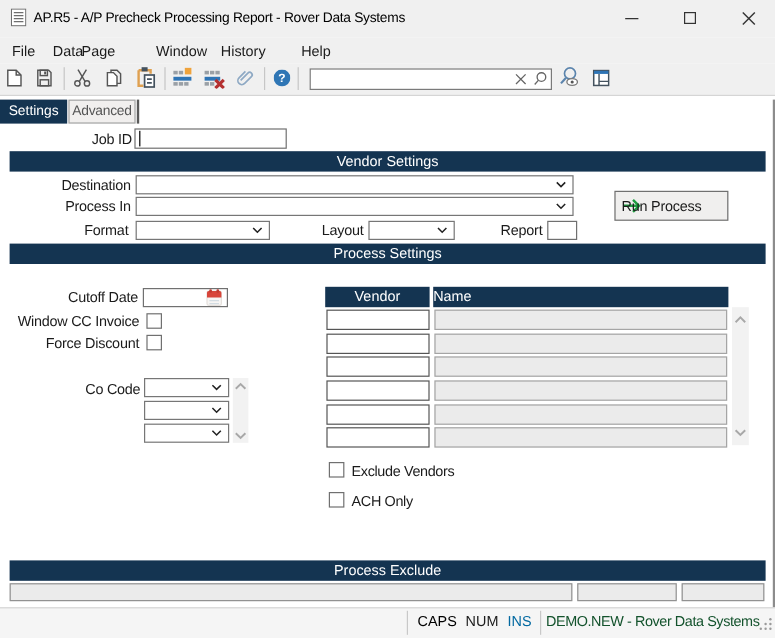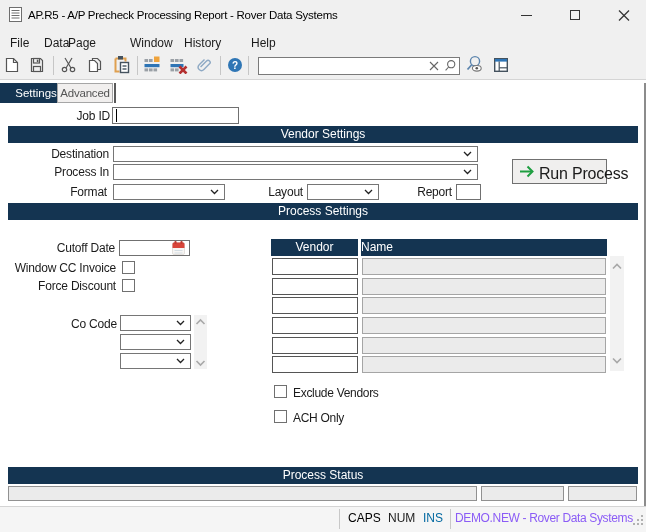--- a/index.html
+++ b/index.html
@@ -124,21 +124,21 @@
 </svg>
 
 <svg class="abs" style="left:494px;top:58px" width="14" height="14" viewBox="0 0 14 14">
  <rect x="0.7" y="0.7" width="12.6" height="12.6" fill="#fff" stroke="#44525e" stroke-width="1.4"></rect>
  <rect x="1" y="1" width="12" height="2.6" fill="#2e74b5"></rect>
  <line x1="5.2" y1="3.6" x2="5.2" y2="13" stroke="#44525e" stroke-width="1.2"></line>
  <line x1="5.2" y1="9.8" x2="13" y2="9.8" stroke="#44525e" stroke-width="1.2"></line>
 </svg>
 
 <div class="abs" style="left:0;top:80px;width:646px;height:23px;background:#fff"></div>
-<div class="abs" style="left:0;top:83px;width:72px;height:20px;background:#143451;color:#fff;text-align:center;line-height:20px;font-size:11.5px">Settings</div>
+<div class="abs" style="left:0;top:83px;width:56px;height:20px;background:#143451;color:#fff;text-align:center;line-height:20px;font-size:11.5px">Settings</div>
 <div class="abs" style="left:57px;top:83px;width:56px;height:20px;background:#f1efee;border:1px solid #a6a6a6;color:#555;text-align:center;line-height:19px;font-size:11.5px;letter-spacing:-0.2px">Advanced</div>
 <div class="abs" style="left:114px;top:83px;width:2px;height:20px;background:#5a5a5a"></div>
 
 <div class="lbl" style="left:0;top:109px;width:110px">Job ID</div>
 <div class="tb" style="left:112px;top:107px;width:127px;height:17px"></div>
 <div class="abs" style="left:116px;top:109px;width:1px;height:13px;background:#000"></div>
 
 <div class="bar" style="top:126px">Vendor Settings</div>
 
 <div class="lbl" style="left:0;top:147px;width:109px">Destination</div>
@@ -153,21 +153,21 @@
  <svg width="9" height="8" viewBox="0 0 9 8">
       <path d="M1 2 l3.5 3.5 L8 2" fill="none" stroke="#222" stroke-width="1.3"></path>
     </svg>
 </div>
 
 <div class="abs" style="left:512px;top:159px;width:95px;height:25px;background:#f0efee;border:1px solid #707070"></div>
 <svg class="abs" style="left:519px;top:165px" width="16" height="13" viewBox="0 0 16 13">
  <line x1="1" y1="6.5" x2="12" y2="6.5" stroke="#1e9e40" stroke-width="2"></line>
  <path d="M8.5 1.5 L13.5 6.5 L8.5 11.5" fill="none" stroke="#1e9e40" stroke-width="2"></path>
 </svg>
-<div class="abs" style="left:539px;top:165px;font-size:16px;letter-spacing:-0.2px">Run Process</div>
+<div class="abs" style="left:518px;top:165px;font-size:12px;letter-spacing:-0.2px">Run Process</div>
 
 <div class="lbl" style="left:0;top:185px;width:107px">Format</div>
 <div class="dd" style="left:113px;top:184px;width:112px;height:16px">
  <svg width="9" height="8" viewBox="0 0 9 8">
       <path d="M1 2 l3.5 3.5 L8 2" fill="none" stroke="#222" stroke-width="1.3"></path>
     </svg>
 </div>
 <div class="lbl" style="left:200px;top:185px;width:103px">Layout</div>
 <div class="dd" style="left:307px;top:184px;width:72px;height:16px">
  <svg width="9" height="8" viewBox="0 0 9 8">
@@ -240,34 +240,34 @@
   </svg>
 <svg class="abs" style="left:611px;top:356px" width="12" height="9" viewBox="0 0 12 9">
     <path d="M2 2.5 L6 6.5 L10 2.5" fill="none" stroke="#a8a8a8" stroke-width="1.6"></path>
   </svg>
 
 <div class="cb" style="left:274px;top:385px"></div>
 <div class="abs" style="left:293px;top:386px;letter-spacing:-0.3px">Exclude Vendors</div>
 <div class="cb" style="left:274px;top:410px"></div>
 <div class="abs" style="left:293px;top:411px;letter-spacing:-0.3px">ACH Only</div>
 
-<div class="bar" style="top:467px">Process Status</div>
+<div class="bar" style="top:467px">Process Exclude</div>
 <div class="abs" style="left:8px;top:486px;width:469px;height:15px;background:#ebebeb;border:1px solid #919191"></div>
 <div class="abs" style="left:481px;top:486px;width:83px;height:15px;background:#ebebeb;border:1px solid #919191"></div>
 <div class="abs" style="left:568px;top:486px;width:69px;height:15px;background:#ebebeb;border:1px solid #919191"></div>
 
 <div class="abs" style="left:644px;top:83px;width:2px;height:449px;background:#8c8c8c"></div>
 
 <div class="abs" style="left:0;top:506px;width:646px;height:26px;background:#f5f5f5;border-top:1px solid #d4d4d4"></div>
 <div class="abs" style="left:339px;top:509px;width:1px;height:20px;background:#c8c8c8"></div>
 <div class="abs" style="left:348px;top:511px;color:#000000">CAPS</div>
 <div class="abs" style="left:388px;top:511px;color:#1b1b1b">NUM</div>
 <div class="abs" style="left:423px;top:511px;color:#0369a1">INS</div>
 <div class="abs" style="left:450px;top:509px;width:1px;height:20px;background:#c8c8c8"></div>
-<div class="abs" style="left:455px;top:511px;color:#8b5cf6;letter-spacing:-0.35px">DEMO.NEW - Rover Data Systems</div>
+<div class="abs" style="left:455px;top:511px;color:#14532d;letter-spacing:-0.35px">DEMO.NEW - Rover Data Systems</div>
 <svg class="abs" style="left:632px;top:514px" width="12" height="14" viewBox="0 0 12 14">
  <g fill="#9a9a9a">
       <circle cx="10" cy="2" r="1"></circle>
       <circle cx="6" cy="6" r="1"></circle>
       <circle cx="10" cy="6" r="1"></circle>
       <circle cx="2" cy="10" r="1"></circle>
       <circle cx="6" cy="10" r="1"></circle>
       <circle cx="10" cy="10" r="1"></circle>
     </g>
 </svg>

